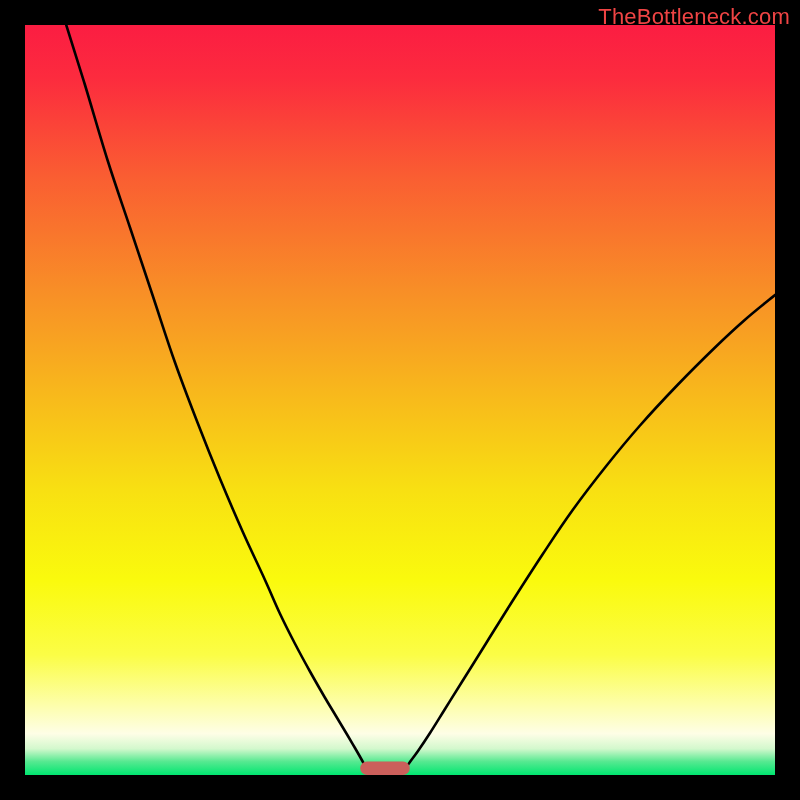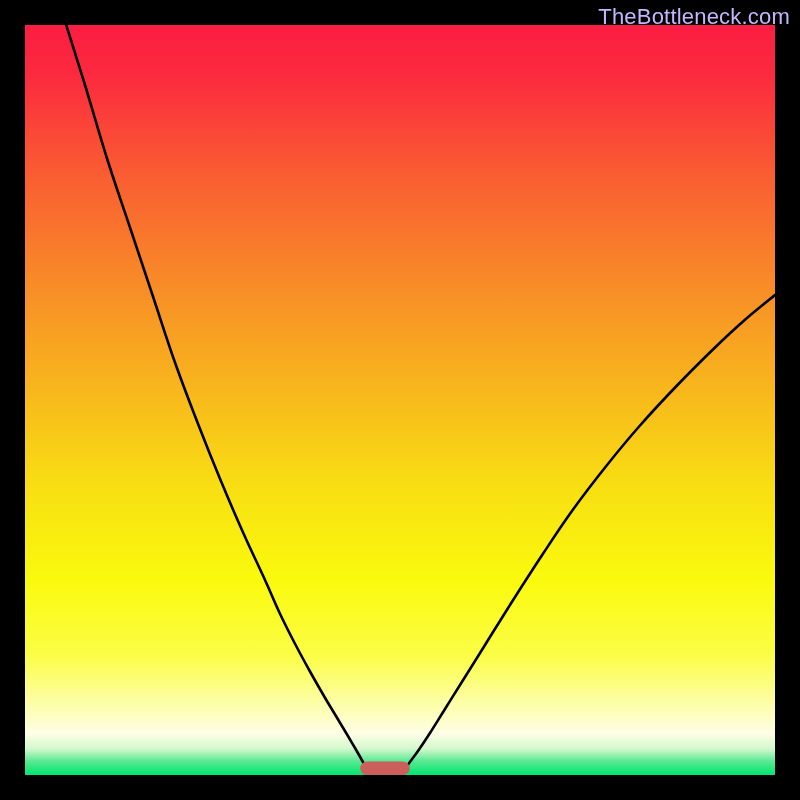--- a/index.html
+++ b/index.html
@@ -24,21 +24,21 @@
     left: 25px;
     top: 25px;
     width: 750px;
     height: 750px;
     overflow: hidden;
   }
   .watermark {
     position: absolute;
     top: 4px;
     right: 10px;
-    color: #c4b5fd;
+    color: #ef4444;
     font-size: 22px;
     font-weight: 500;
     letter-spacing: 0.2px;
     z-index: 4;
   }
   svg { display: block; }
 </style>
 </head>
 <body>
 

